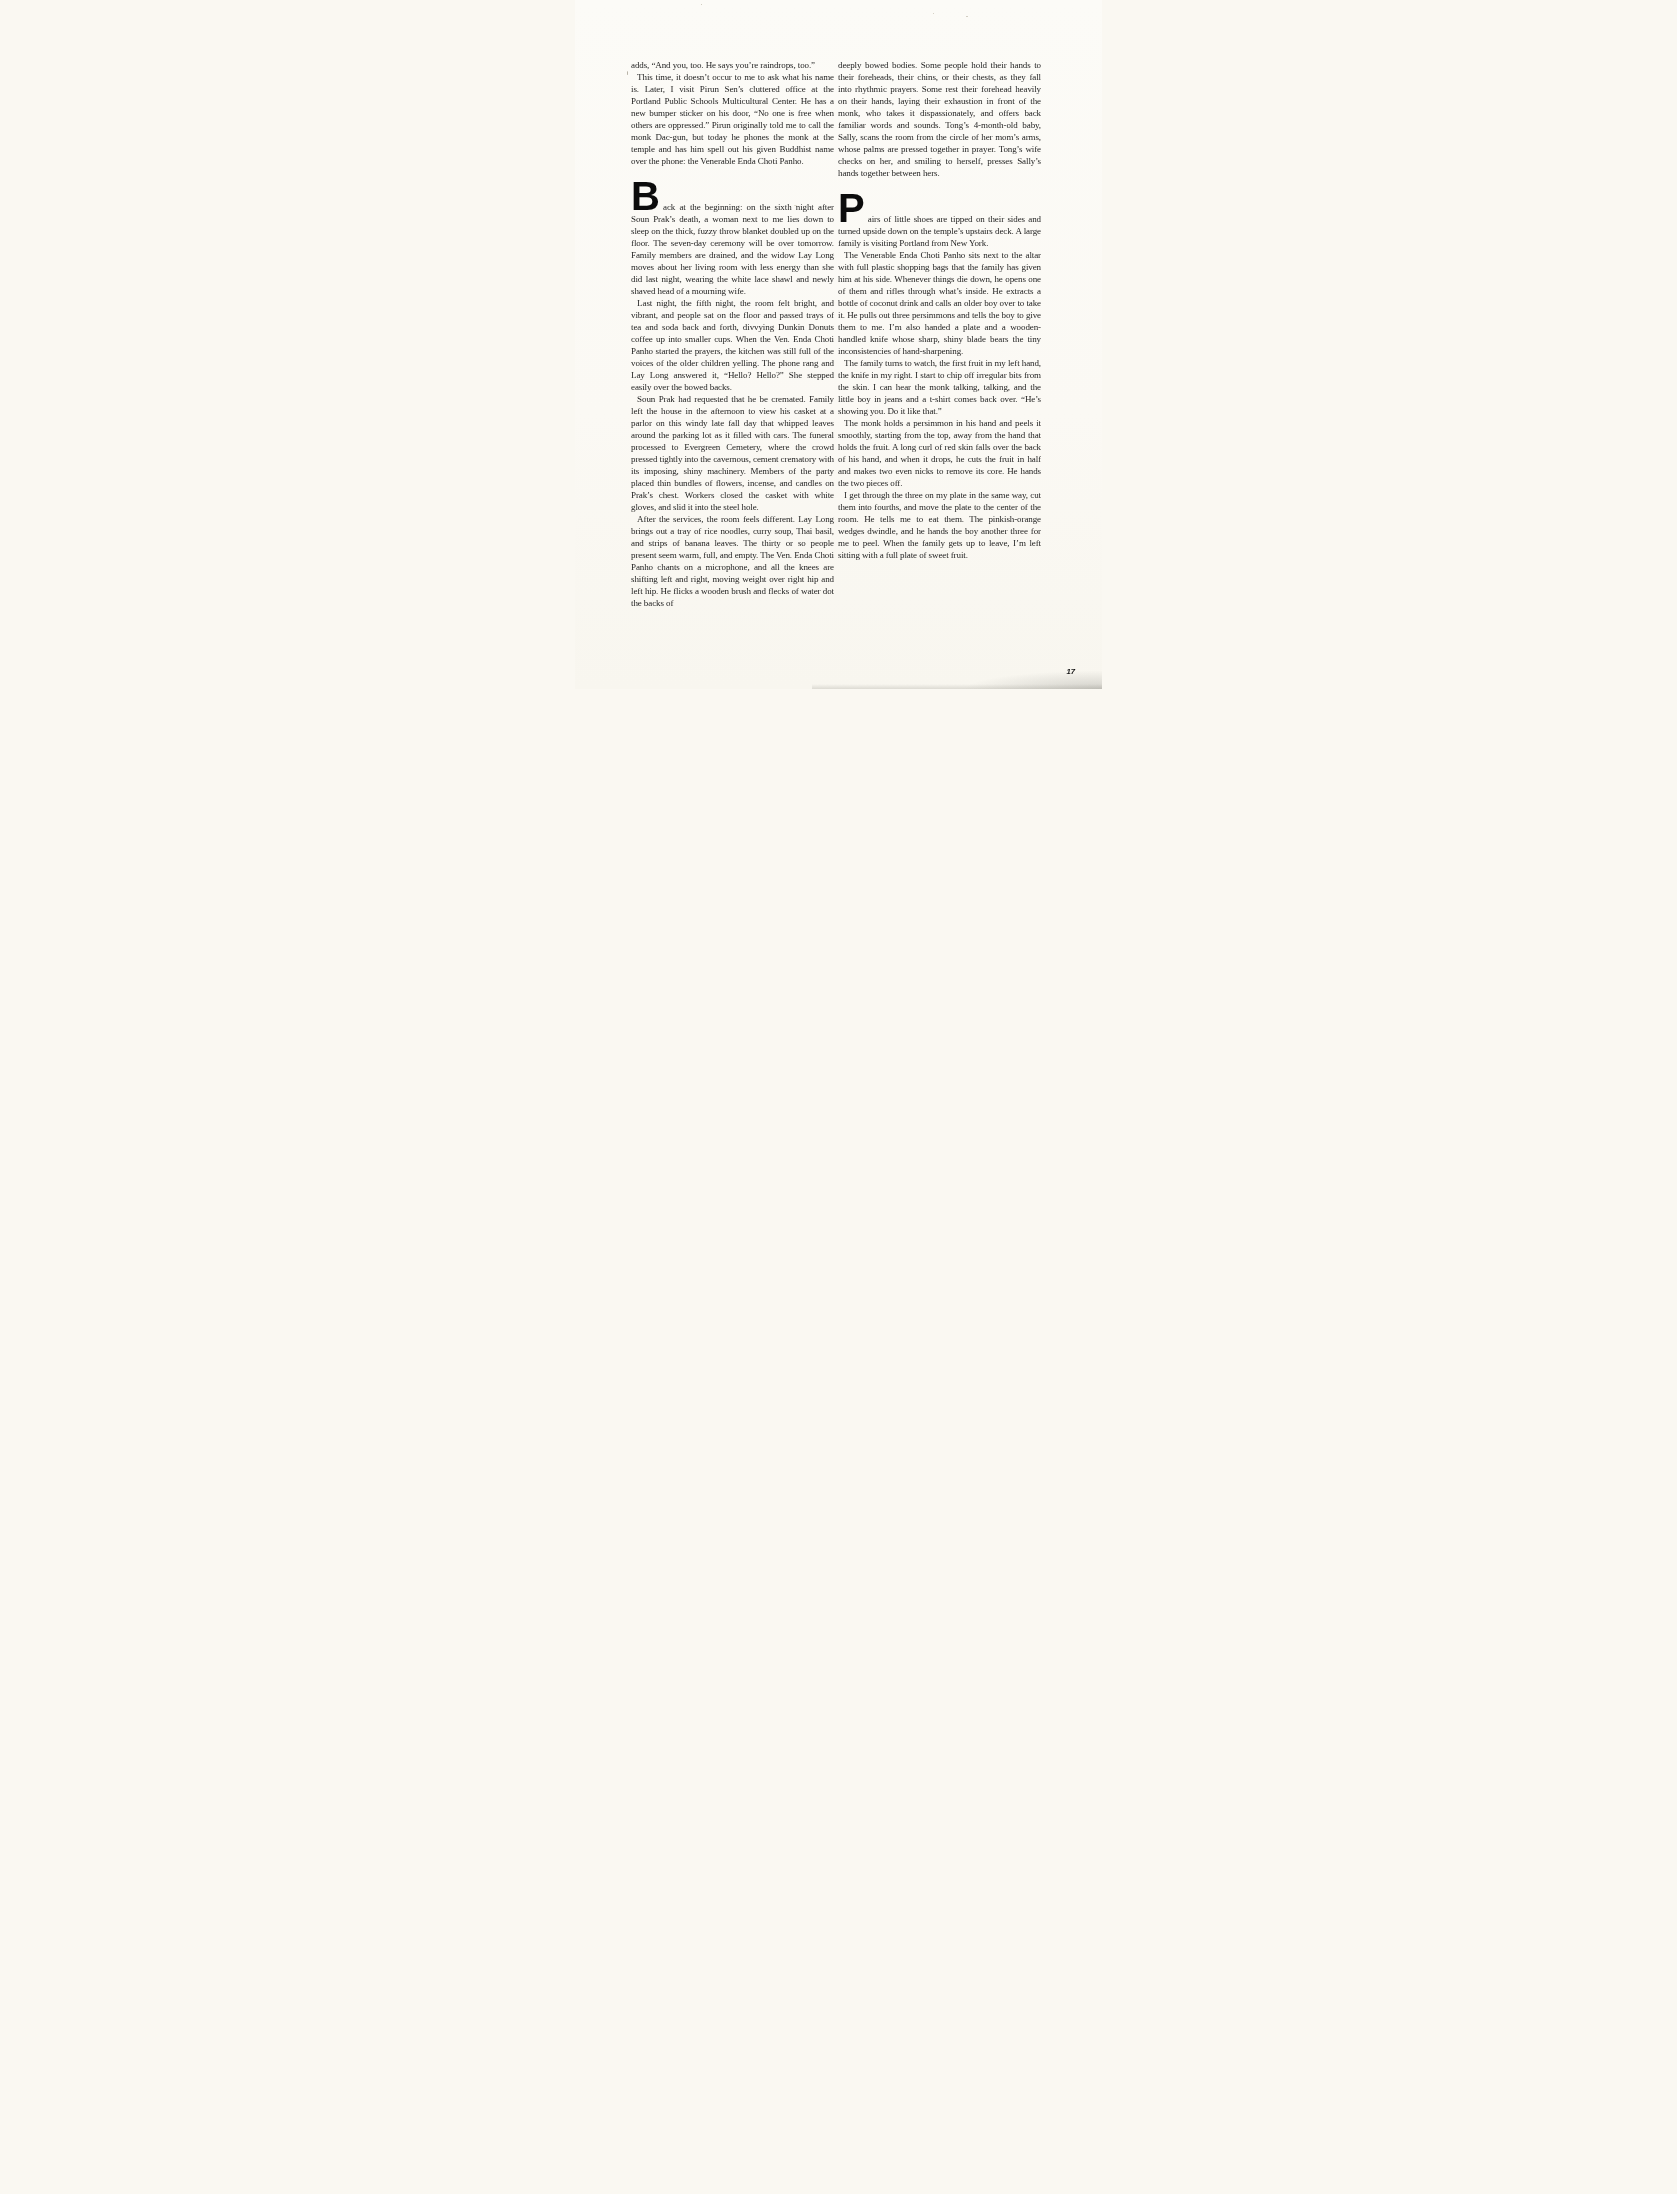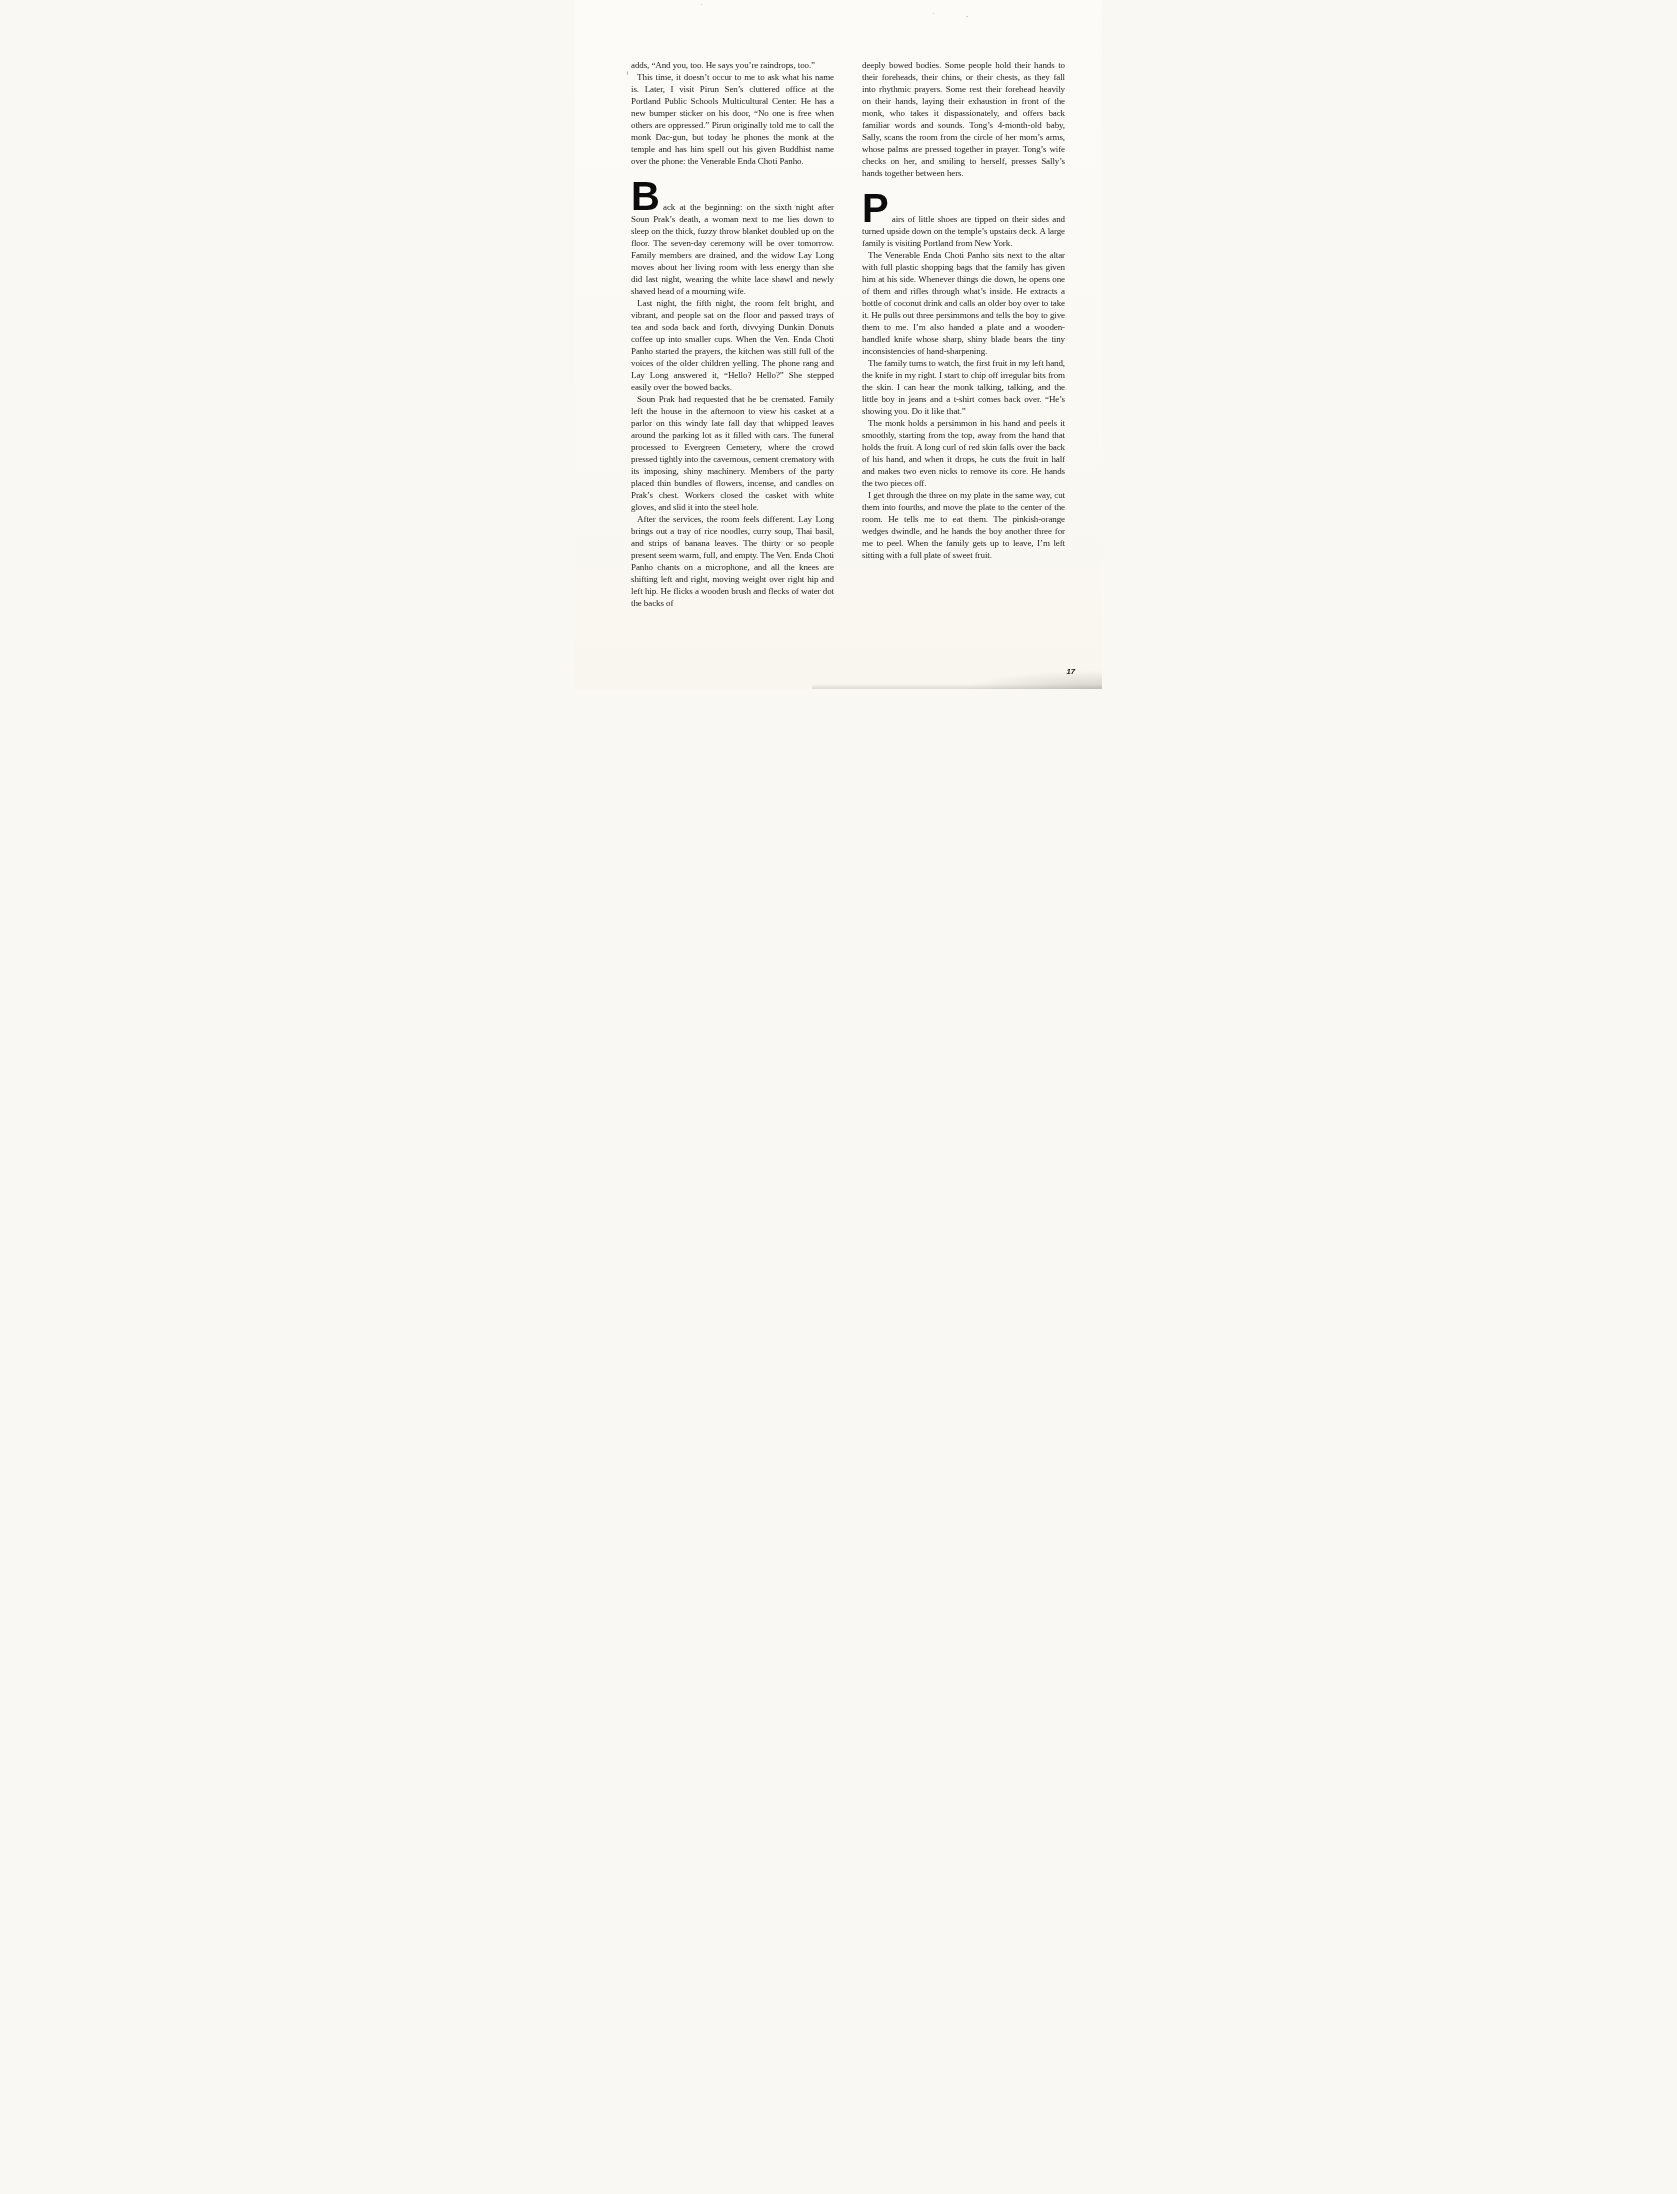--- a/index.html
+++ b/index.html
@@ -15,21 +15,21 @@
     background: linear-gradient(180deg, #fcfbf7 0%, #fbf9f4 60%, #f8f6ef 100%);
     font-family: "Liberation Serif", serif;
     color: #1e1e1e;
     overflow: hidden;
   }
   .columns {
     position: absolute;
     top: 59px;
     left: 56px;
     display: flex;
-    gap: 28px;
+    gap: 4px;
   }
   .col {
     width: 203px;
     font-size: 9px;
     line-height: 12px;
     letter-spacing: -0.1px;
     text-align: justify;
   }
   .col p { margin: 0; }
   p.indent { text-indent: 6.1px; }

